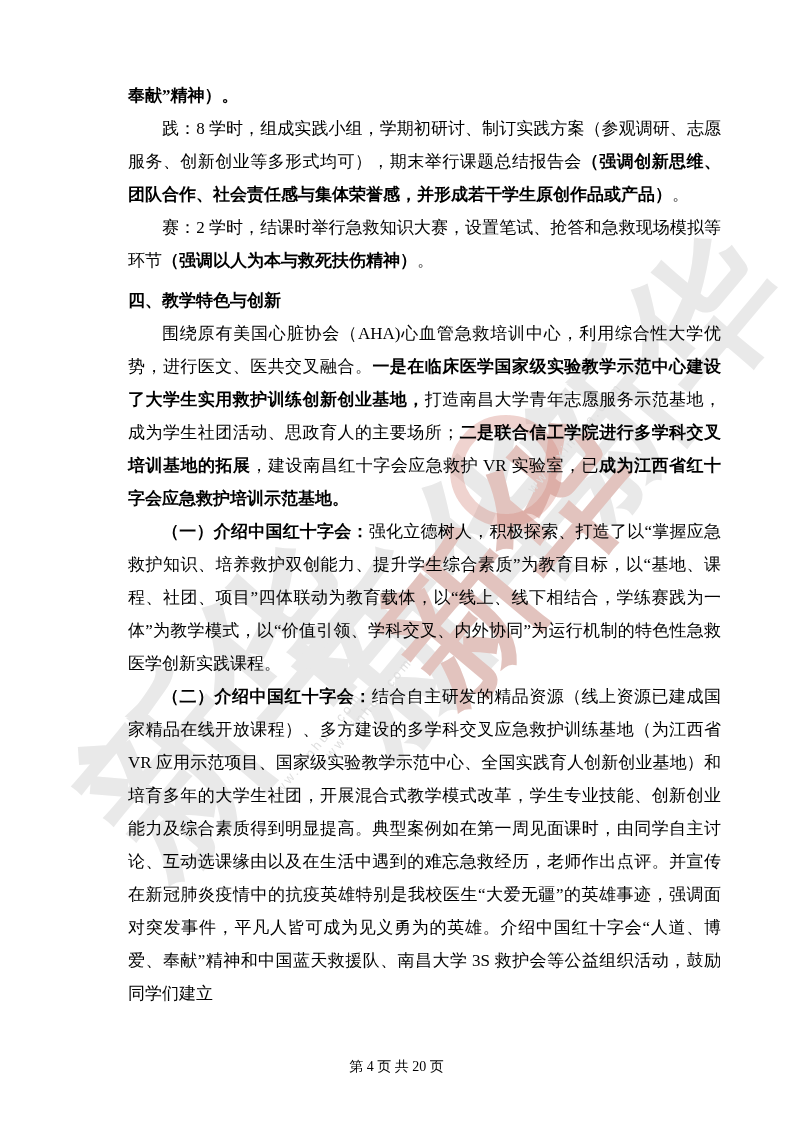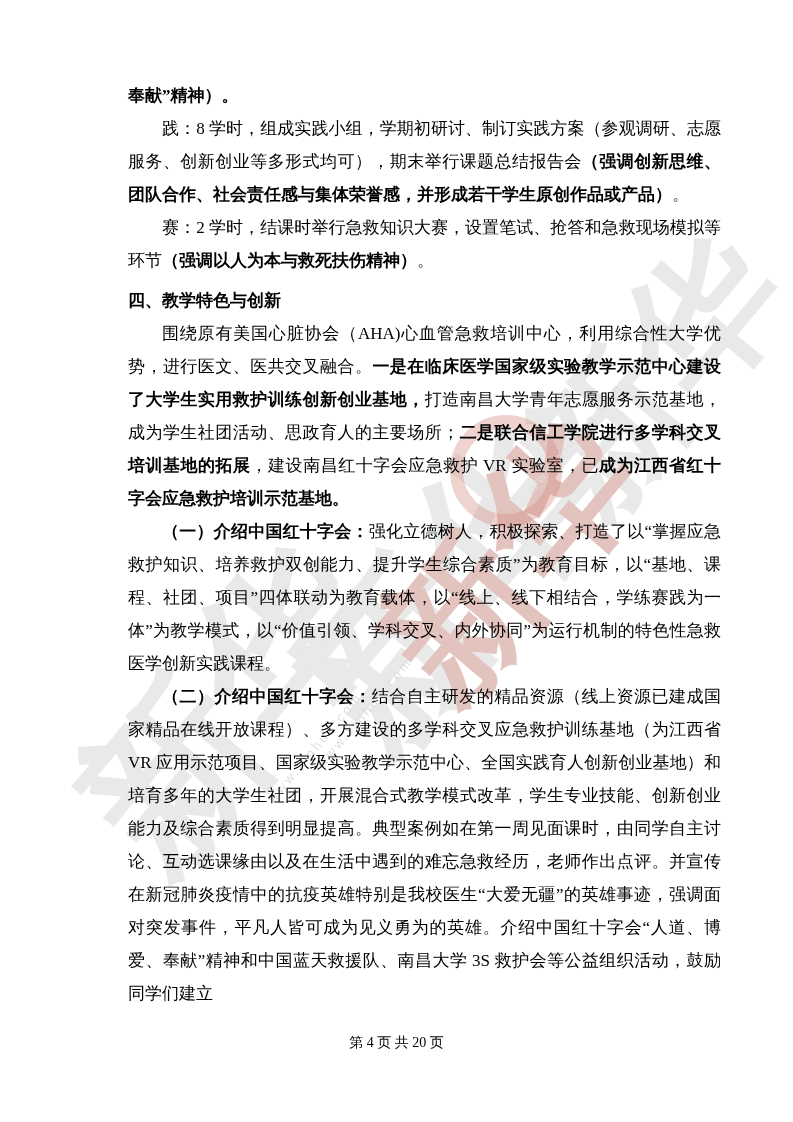--- a/index.html
+++ b/index.html
@@ -80,21 +80,21 @@
     text-align: justify;
     word-break: break-all;
   }
   .para.indent { text-indent: 2em; }
   .para.heading { margin-top: 7px; }
   .bold { font-weight: bold; }
   
   .footer {
     position: absolute;
     left: 0; right: 0;
-    top: 1034px;
+    top: 1058px;
     text-align: center;
     font-size: 14px;
     z-index: 1;
   }
 </style>
 </head>
 <body>
 
 <div class="page">
 

